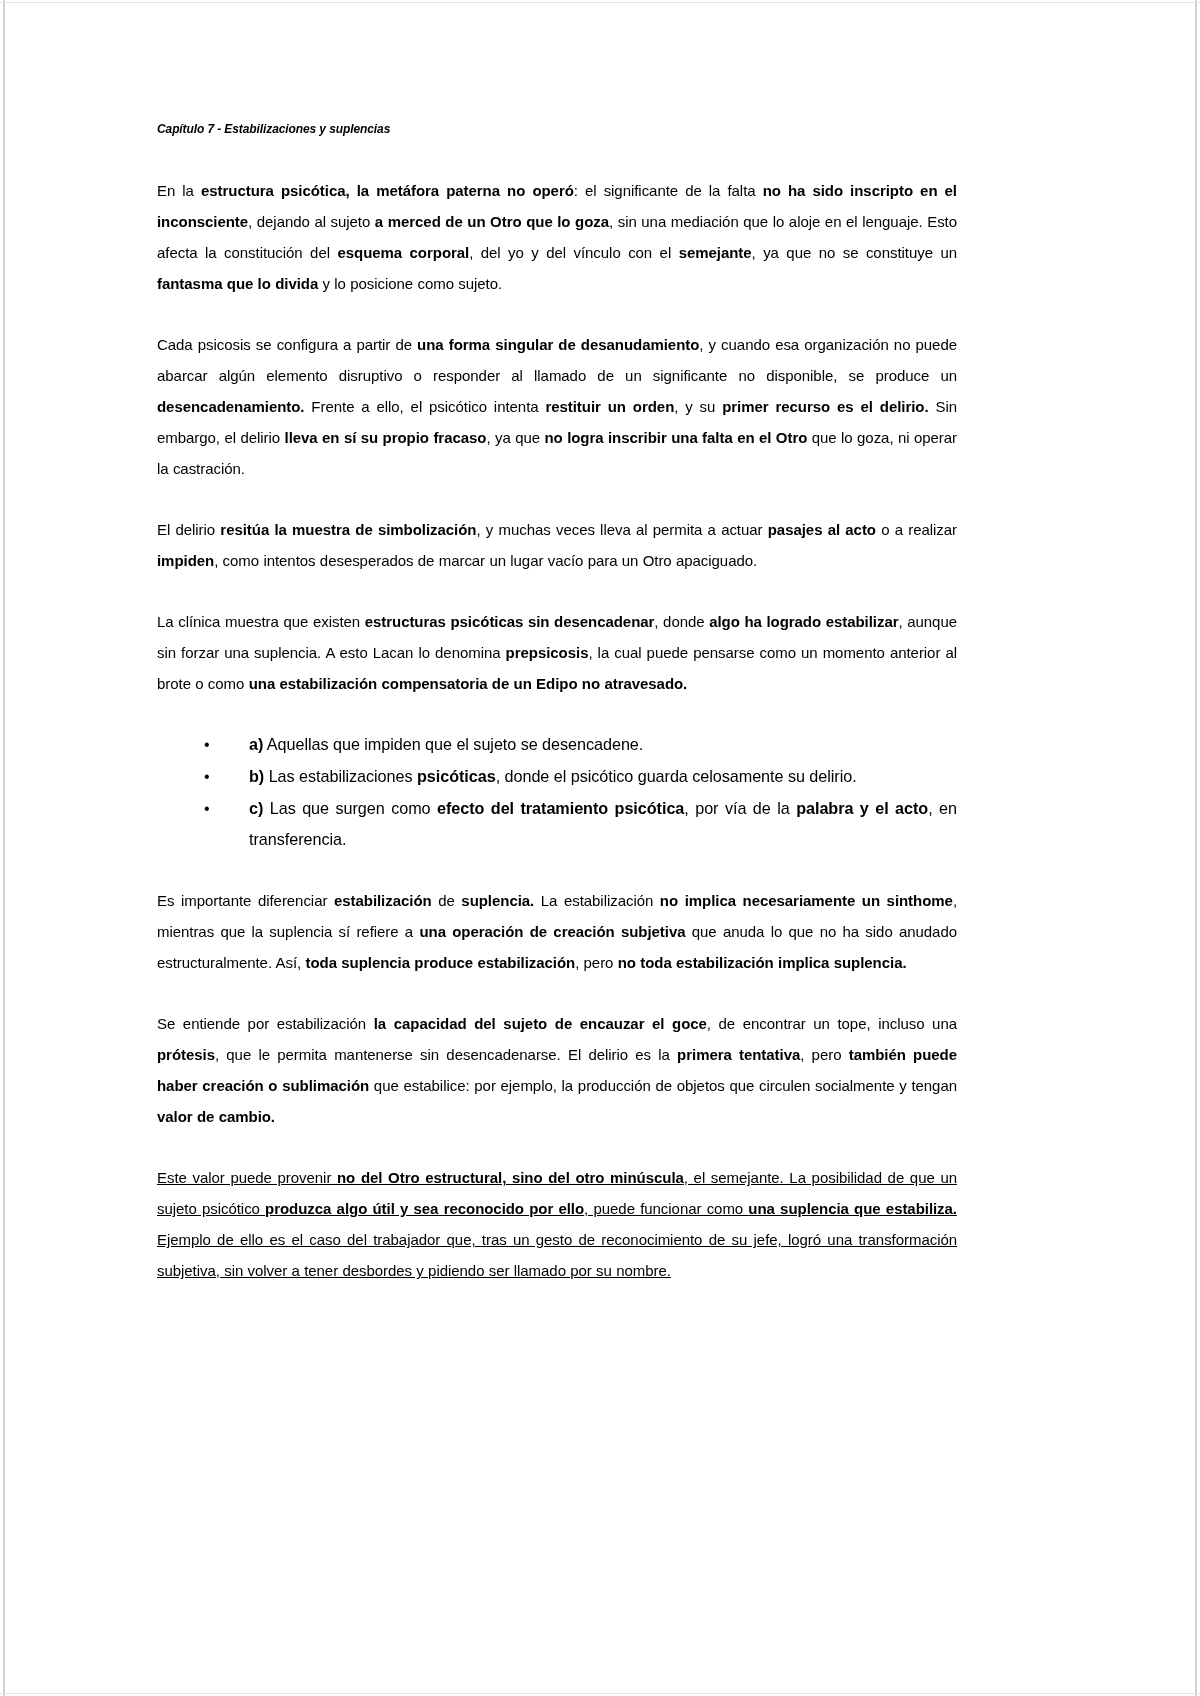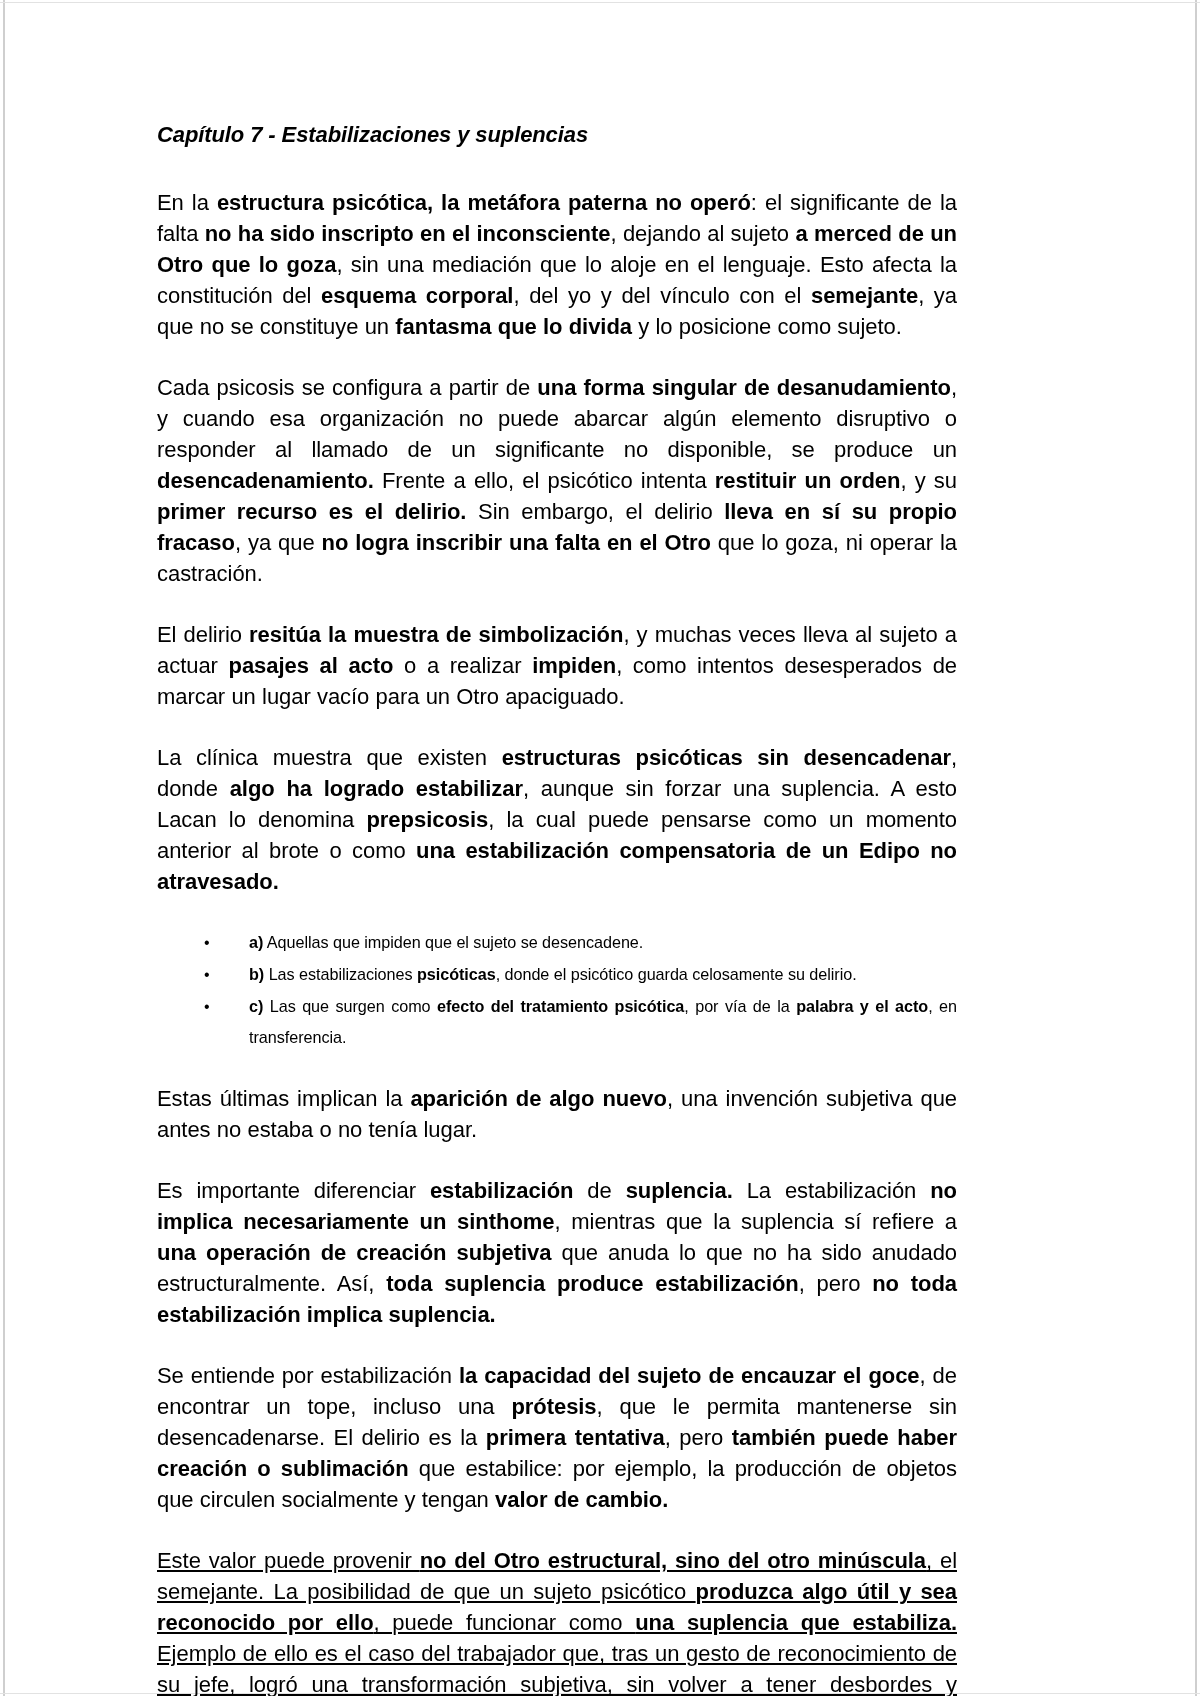--- a/index.html
+++ b/index.html
@@ -34,30 +34,30 @@
   .edge-bottom { left: 0;    bottom: 2px; width: 1200px; height: 1px; background:#e2e2e2; }
 
   .content {
     position: absolute;
     left: 157px;
     top: 122px;
     width: 800px;
   }
 
   .doc-title {
-    font-size: 22px;
+    font-size: 12px;
     font-weight: bold;
     font-style: italic;
     letter-spacing: -0.1px;
     margin: 0 0 39px 0;
     line-height: 1.2;
   }
 
   p.para {
-    font-size: 22px;
+    font-size: 15px;
     line-height: 31px;
     text-align: justify;
     margin: 0 0 30px 0;
     letter-spacing: -0.05px;
     word-spacing: 0.2px;
   }
   p.para:last-child { margin-bottom: 0; text-decoration: underline; }
 
   p.para b { font-weight: bold; }
 
@@ -95,32 +95,31 @@
   <div class="edge edge-bottom"></div>
 
   <div class="content">
 
     <h1 class="doc-title">Capítulo 7 - Estabilizaciones y suplencias</h1>
 
     <p class="para"><span>En la </span><b>estructura psicótica, la metáfora paterna no operó</b><span>: el significante de la falta </span><b>no ha sido inscripto en el inconsciente</b><span>, dejando al sujeto </span><b>a merced de un Otro que lo goza</b><span>, sin una mediación que lo aloje en el lenguaje. Esto afecta la constitución del </span><b>esquema corporal</b><span>, del yo y del vínculo con el </span><b>semejante</b><span>, ya que no se constituye un </span><b>fantasma que lo divida</b><span> y lo posicione como sujeto.</span></p>
 
     <p class="para"><span>Cada psicosis se configura a partir de </span><b>una forma singular de desanudamiento</b><span>, y cuando esa organización no puede abarcar algún elemento disruptivo o responder al llamado de un significante no disponible, se produce un </span><b>desencadenamiento.</b><span> Frente a ello, el psicótico intenta </span><b>restituir un orden</b><span>, y su </span><b>primer recurso es el delirio.</b><span> Sin embargo, el delirio </span><b>lleva en sí su propio fracaso</b><span>, ya que </span><b>no logra inscribir una falta en el Otro</b><span> que lo goza, ni operar la castración.</span></p>
 
-    <p class="para"><span>El delirio </span><b>resitúa la muestra de simbolización</b><span>, y muchas veces lleva al sujeto a actuar </span><b>pasajes al acto</b><span> o a realizar </span><b>impiden</b><span>, como intentos desesperados de marcar un lugar vacío para un Otro apaciguado.</span></p>
+    <p class="para"><span>El delirio </span><b>resitúa la muestra de simbolización</b><span>, y muchas veces lleva al permita a actuar </span><b>pasajes al acto</b><span> o a realizar </span><b>impiden</b><span>, como intentos desesperados de marcar un lugar vacío para un Otro apaciguado.</span></p>
 
     <p class="para"><span>La clínica muestra que existen </span><b>estructuras psicóticas sin desencadenar</b><span>, donde </span><b>algo ha logrado estabilizar</b><span>, aunque sin forzar una suplencia. A esto Lacan lo denomina </span><b>prepsicosis</b><span>, la cual puede pensarse como un momento anterior al brote o como </span><b>una estabilización compensatoria de un Edipo no atravesado.</b></p>
 
 
     <ul class="list">
     <li><span class="bullet">•</span><b>a)</b><span> Aquellas que impiden que el sujeto se desencadene.</span></li>
         <li><span class="bullet">•</span><b>b)</b><span> Las estabilizaciones </span><b>psicóticas</b><span>, donde el psicótico guarda celosamente su delirio.</span></li>
         <li><span class="bullet">•</span><b>c)</b><span> Las que surgen como </span><b>efecto del tratamiento psicótica</b><span>, por vía de la </span><b>palabra y el acto</b><span>, en transferencia.</span></li>
       </ul>
 
-    <p class="para"><span>Estas últimas implican la </span><b>aparición de algo nuevo</b><span>, una invención subjetiva que antes no estaba o no tenía lugar.</span></p>
 
     <p class="para"><span>Es importante diferenciar </span><b>estabilización</b><span> de </span><b>suplencia.</b><span> La estabilización </span><b>no implica necesariamente un sinthome</b><span>, mientras que la suplencia sí refiere a </span><b>una operación de creación subjetiva</b><span> que anuda lo que no ha sido anudado estructuralmente. Así, </span><b>toda suplencia produce estabilización</b><span>, pero </span><b>no toda estabilización implica suplencia.</b></p>
 
     <p class="para"><span>Se entiende por estabilización </span><b>la capacidad del sujeto de encauzar el goce</b><span>, de encontrar un tope, incluso una </span><b>prótesis</b><span>, que le permita mantenerse sin desencadenarse. El delirio es la </span><b>primera tentativa</b><span>, pero </span><b>también puede haber creación o sublimación</b><span> que estabilice: por ejemplo, la producción de objetos que circulen socialmente y tengan </span><b>valor de cambio.</b></p>
 
     <p class="para"><span>Este valor puede provenir </span><b>no del Otro estructural, sino del otro minúscula</b><span>, el semejante. La posibilidad de que un sujeto psicótico </span><b>produzca algo útil y sea reconocido por ello</b><span>, puede funcionar como </span><b>una suplencia que estabiliza.</b><span> Ejemplo de ello es el caso del trabajador que, tras un gesto de reconocimiento de su jefe, logró una transformación subjetiva, sin volver a tener desbordes y pidiendo ser llamado por su nombre.</span></p>
 
   </div>
 </div>
 

